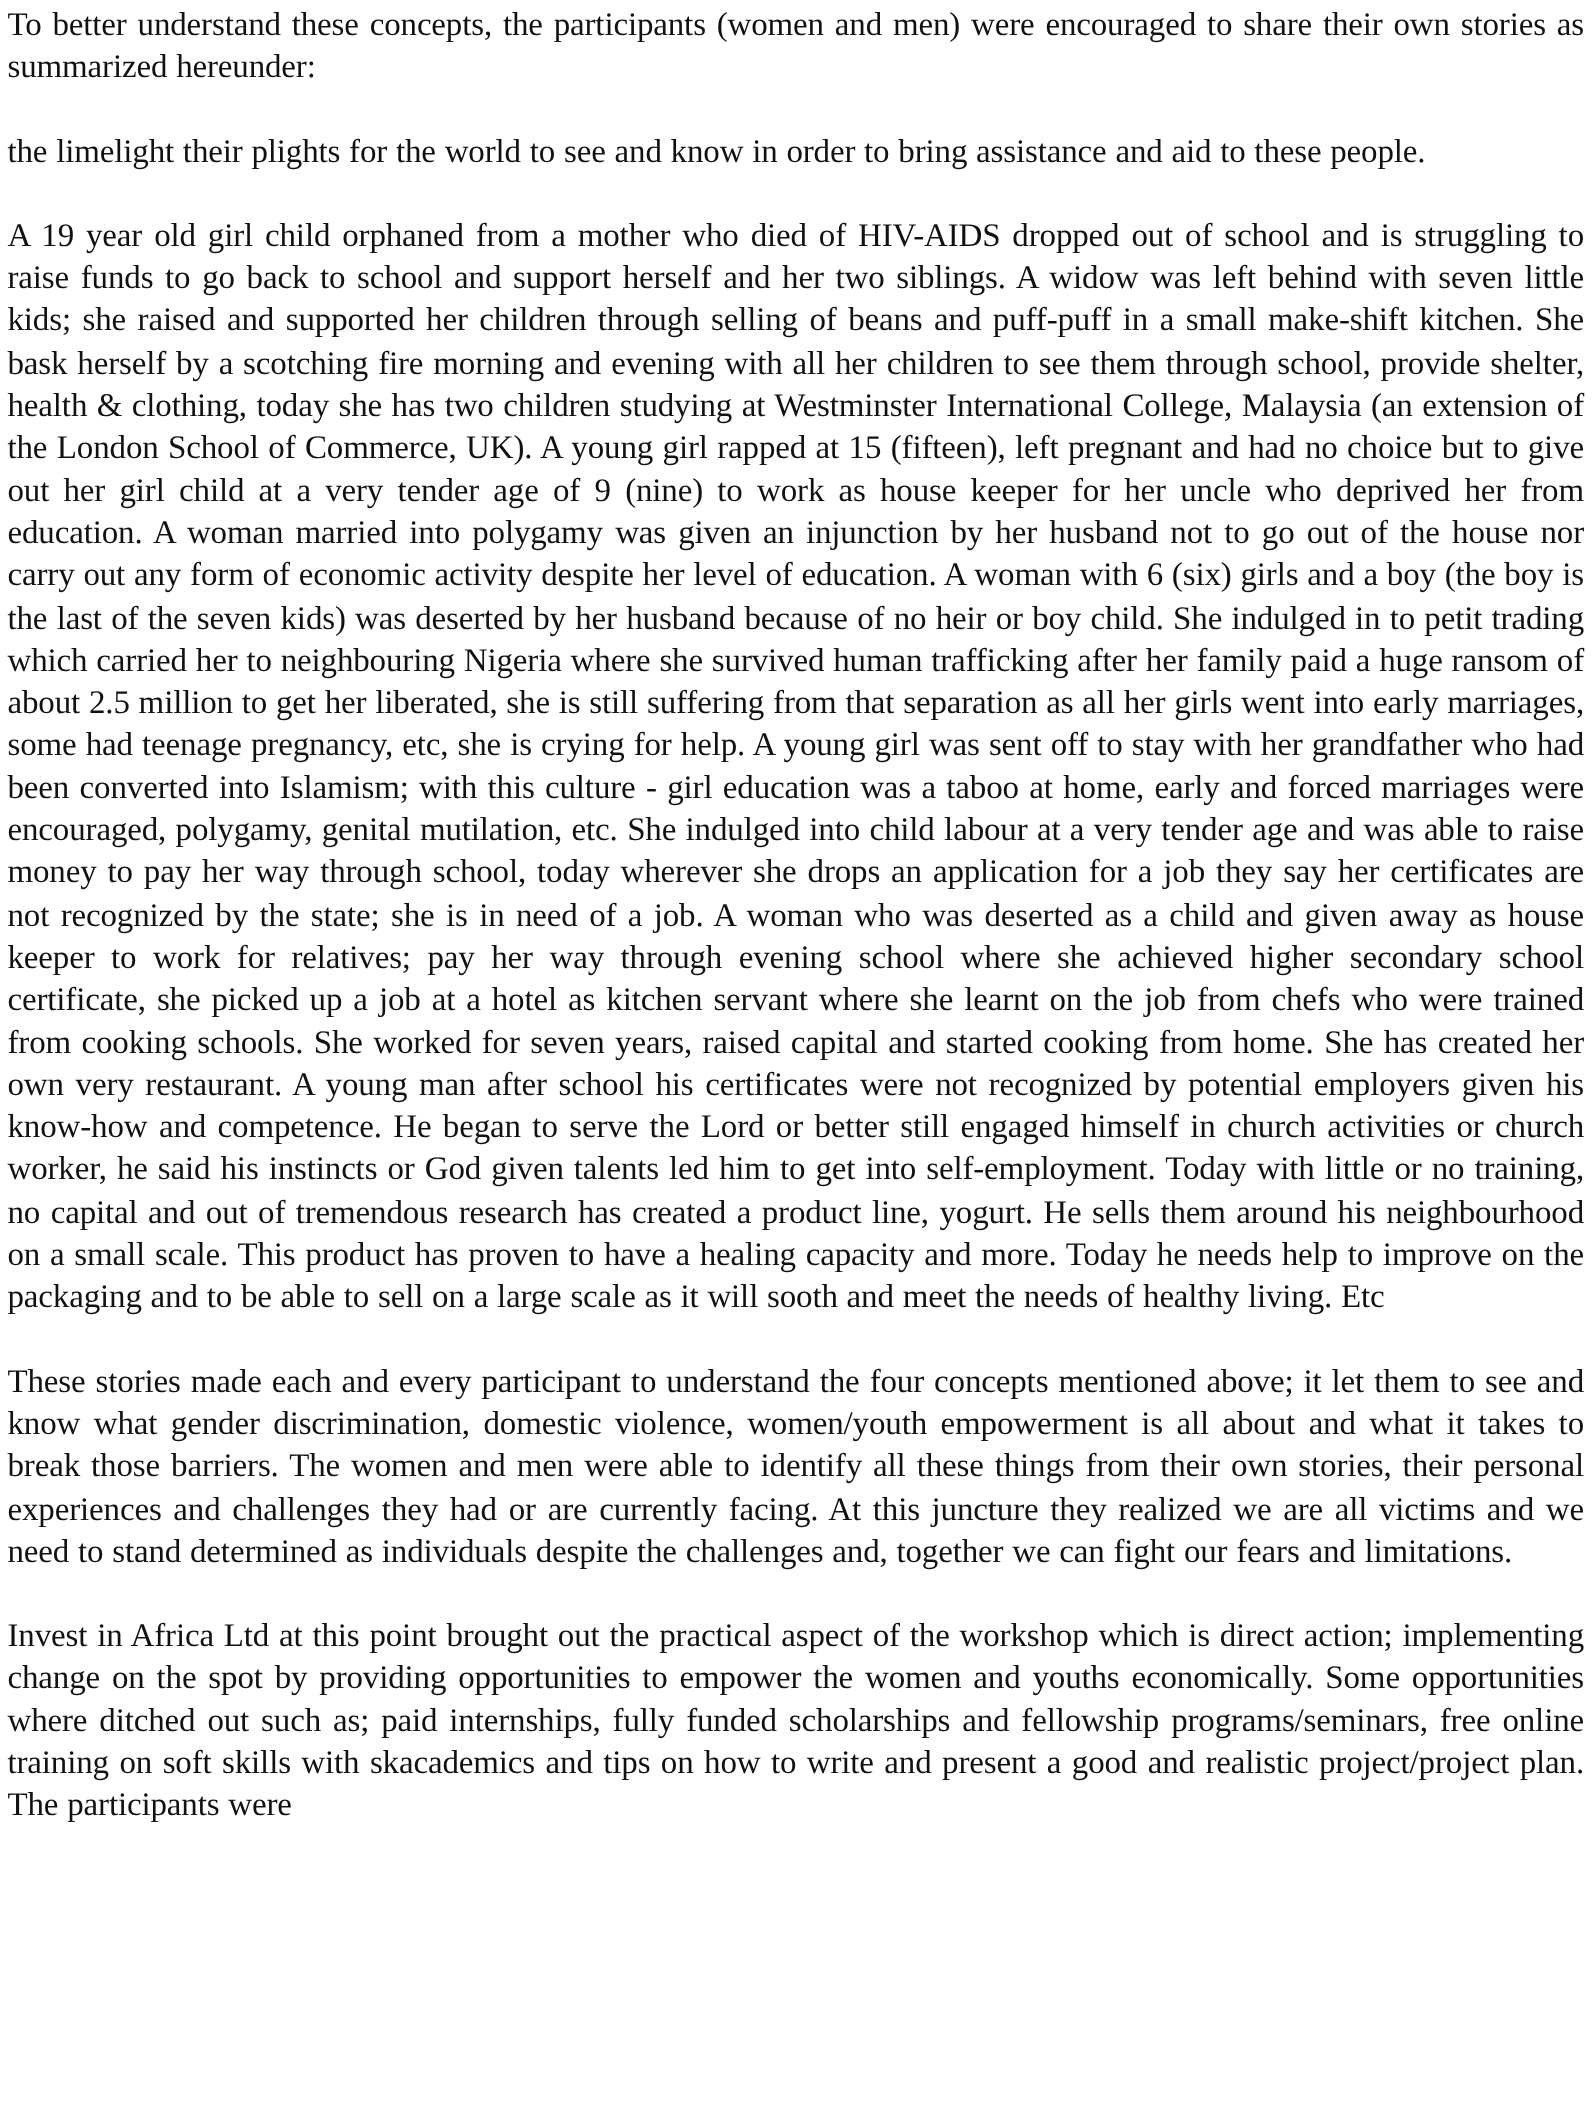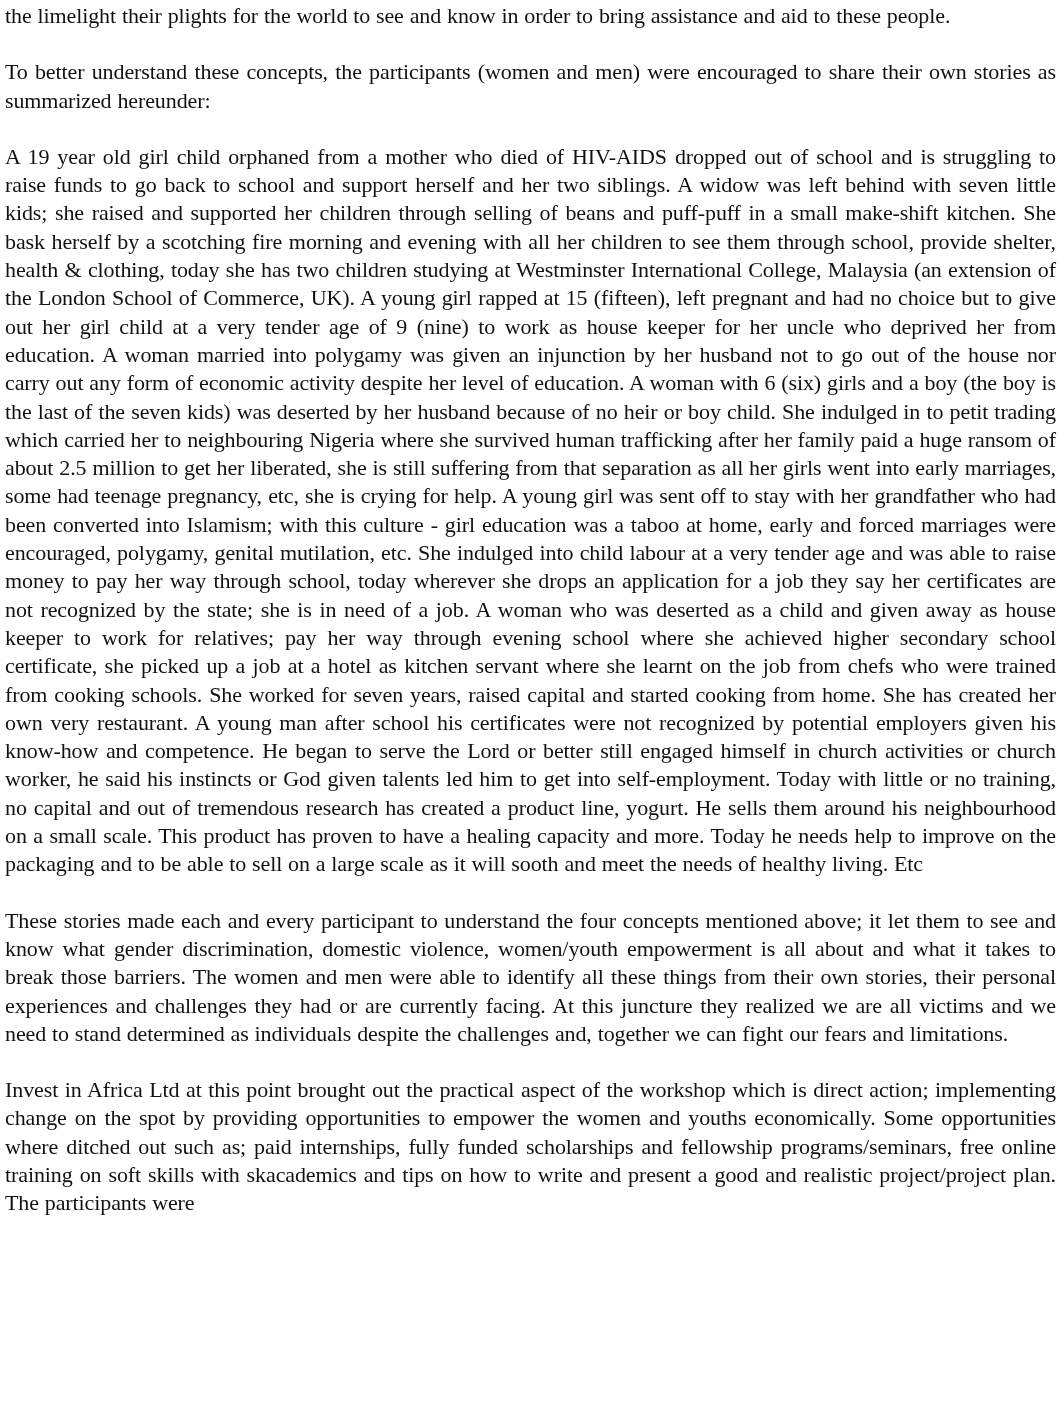--- a/index.html
+++ b/index.html
@@ -26,18 +26,18 @@
     word-spacing: 0.5px;
   }
   .page p:last-child {
     margin-bottom: 0;
   }
 </style>
 </head>
 <body>
 
 <div class="page">
+  <p>To better understand these concepts, the participants (women and men) were encouraged to share their own stories as summarized hereunder:</p>
   <p>the limelight their plights for the world to see and know in order to bring assistance and aid to these people.</p>
-  <p>To better understand these concepts, the participants (women and men) were encouraged to share their own stories as summarized hereunder:</p>
   <p>A 19 year old girl child orphaned from a mother who died of HIV-AIDS dropped out of school and is struggling to raise funds to go back to school and support herself and her two siblings. A widow was left behind with seven little kids; she raised and supported her children through selling of beans and puff-puff in a small make-shift kitchen. She bask herself by a scotching fire morning and evening with all her children to see them through school, provide shelter, health &amp; clothing, today she has two children studying at Westminster International College, Malaysia (an extension of the London School of Commerce, UK).  A young girl rapped at 15 (fifteen), left pregnant and had no choice but to give out her girl child at a very tender age of 9 (nine) to work as house keeper for her uncle who deprived her from education. A woman married into polygamy was given an injunction by her husband not to go out of the house nor carry out any form of economic activity despite her level of education. A woman with 6 (six) girls and a boy (the boy is the last of the seven kids) was deserted by her husband because of no heir or boy child. She indulged in to petit trading which carried her to neighbouring Nigeria where she survived human trafficking after her family paid a huge ransom of about 2.5 million to get her liberated, she is still suffering from that separation as all her girls went into early marriages, some had teenage pregnancy, etc, she is crying for help. A young girl was sent off to stay with her grandfather who had been converted into Islamism; with this culture - girl education was a taboo at home, early and forced marriages were encouraged, polygamy, genital mutilation, etc. She indulged into child labour at a very tender age and was able to raise money to pay her way through school, today wherever she drops an application for a job they say her certificates are not recognized by the state; she is in need of a job. A woman who was deserted as a child and given away as house keeper to work for relatives; pay her way through evening school where she achieved higher secondary school certificate, she picked up a job at a hotel as kitchen servant where she learnt on the job from chefs who were trained from cooking schools. She worked for seven years, raised capital and started cooking from home. She has created her own very restaurant. A young man after school his certificates were not recognized by potential employers given his know-how and competence. He began to serve the Lord or better still engaged himself in church activities or church worker, he said his instincts or God given talents led him to get into self-employment.  Today with little or no training, no capital and out of tremendous research has created a product line, yogurt. He sells them around his neighbourhood on a small scale. This product has proven to have a healing capacity and more. Today he needs help to improve on the packaging and to be able to sell on a large scale as it will sooth and meet the needs of healthy living. Etc</p>
   <p>These stories made each and every participant to understand the four concepts mentioned above; it let them to see and know what gender discrimination, domestic violence, women/youth empowerment is all about and what it takes to break those barriers. The women and men were able to identify all these things from their own stories, their personal experiences and challenges they had or are currently facing.  At this juncture they realized we are all victims and we need to stand determined as individuals despite the challenges and, together we can fight our fears and limitations.</p>
   <p>Invest in Africa Ltd at this point brought out the practical aspect of the workshop which is direct action; implementing change on the spot by providing opportunities to empower the women and youths economically. Some opportunities where ditched out such as; paid internships, fully funded scholarships and fellowship programs/seminars, free online training on soft skills with skacademics and tips on how to write and present a good and realistic project/project plan. The participants were</p>
 </div>
 
 </body></html>

